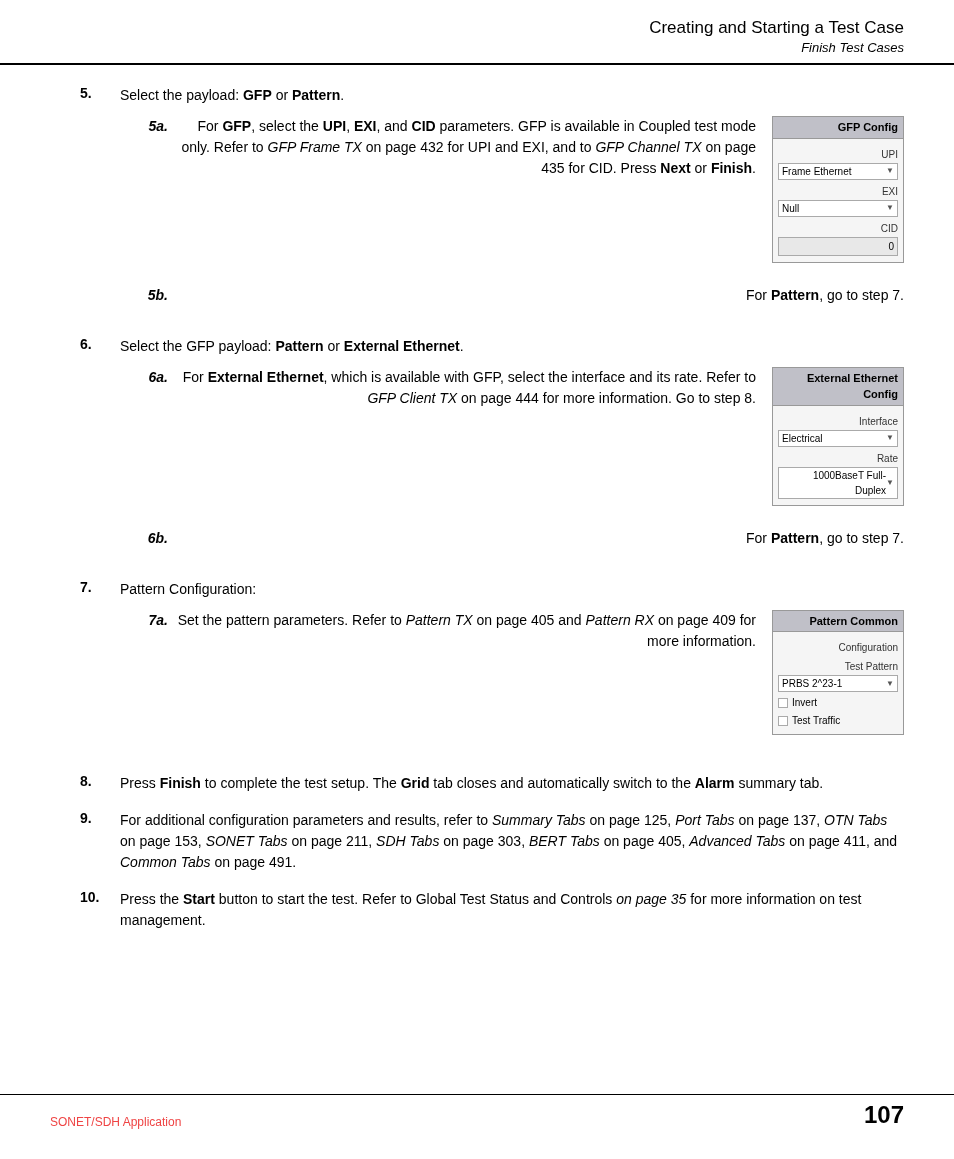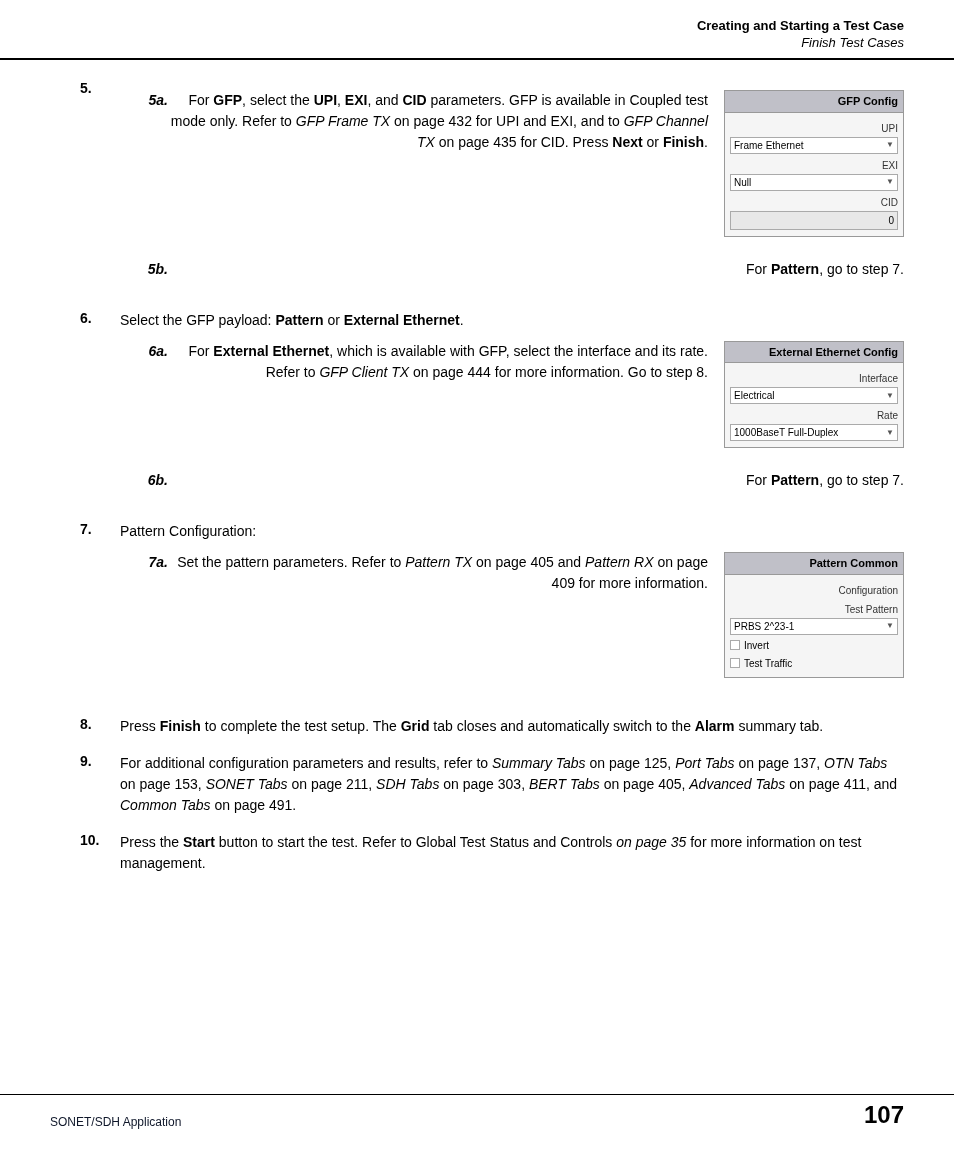--- a/index.html
+++ b/index.html
@@ -23,22 +23,22 @@
     
     .header {
       display: flex;
       flex-direction: column;
       align-items: flex-end;
       padding: 18px 50px 8px 0;
       border-bottom: 2px solid #000;
       margin-bottom: 20px;
     }
     .header-title {
-      font-size: 13px;
-      font-weight: bold;
+      font-size: 17px;
+      font-weight: normal;
     }
     .header-subtitle {
       font-size: 13px;
       font-style: italic;
       margin-top: 2px;
     }
 
     
     .content {
       padding: 0 50px 0 80px;
@@ -88,21 +88,21 @@
     }
 
     
     .bold { font-weight: bold; }
     .italic { font-style: italic; }
 
     
     .config-panel {
       border: 1px solid #999;
       background: #e8e8e8;
-      width: 180px;
+      width: 132px;
       font-size: 11px;
       float: right;
       margin-left: 16px;
       margin-bottom: 8px;
     }
     .config-panel-title {
       background: #c0c0c8;
       border-bottom: 1px solid #999;
       padding: 2px 5px;
       font-weight: bold;
@@ -164,21 +164,21 @@
       left: 0;
       right: 0;
       display: flex;
       align-items: flex-end;
       padding: 0 50px;
       border-top: 1px solid #000;
       padding-top: 6px;
     }
     .footer-left {
       font-size: 12px;
-      color: #0f172a;
+      color: #ef4444;
     }
     .footer-right {
       font-size: 24px;
       font-weight: bold;
       margin-left: auto;
     }
 
     .clearfix::after {
       content: "";
       display: table;
@@ -193,20 +193,23 @@
   <div class="header">
     <span class="header-title">Creating and Starting a Test Case</span>
     <span class="header-subtitle">Finish Test Cases</span>
   </div>
 
   <div class="content">
 
     <div class="step">
       <div class="step-number">5.</div>
       <div class="step-body">
+        <div>
+          Select the payload: <span class="bold">GFP</span> or <span class="bold">Pattern</span>.
+        </div>
         <div class="sub-steps">
 
           <div class="sub-step">
             <div class="sub-step-number">5a.</div>
             <div class="sub-step-body clearfix">
 
               <div class="config-panel" style="float:right; margin-left:16px;">
                 <div class="config-panel-title">GFP Config</div>
                 <div class="config-panel-body">
                   <div class="config-field-label">UPI</div>

